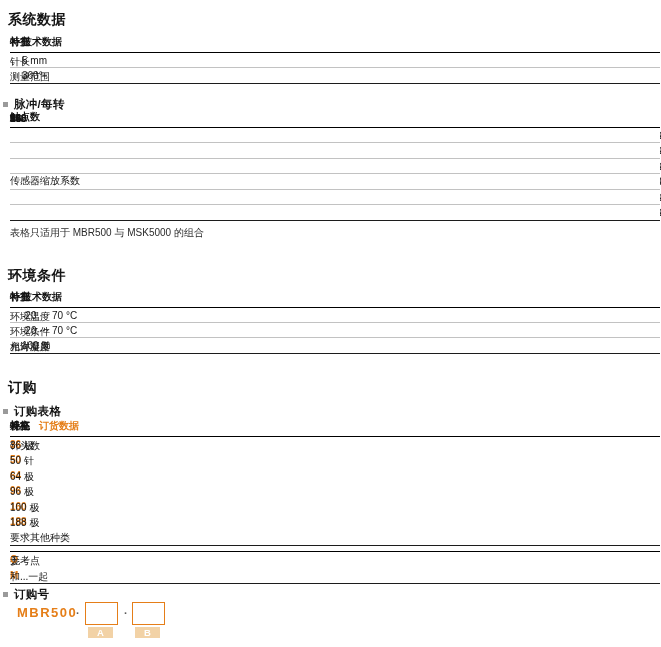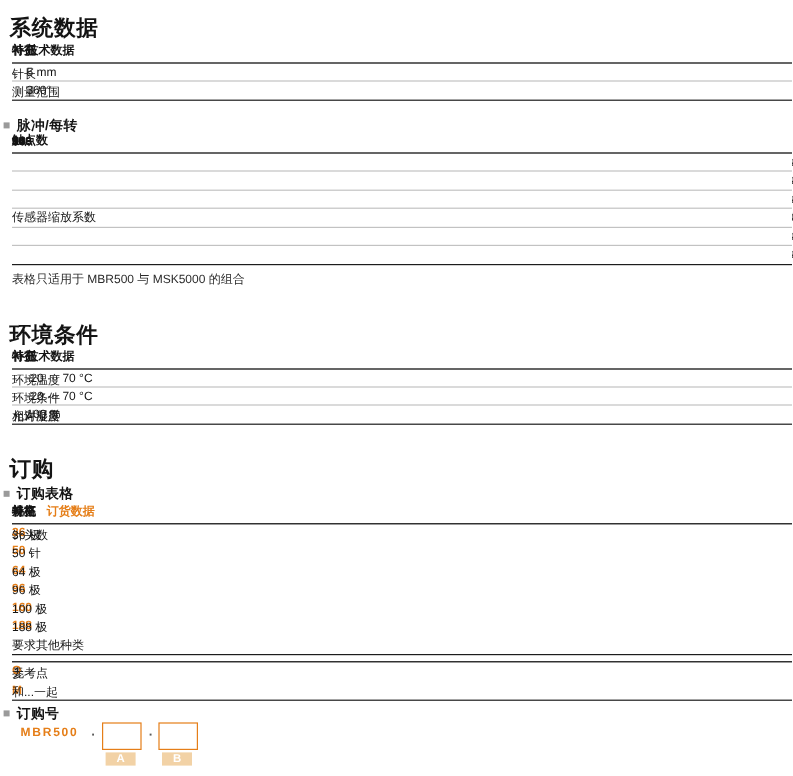--- a/index.html
+++ b/index.html
@@ -1,18 +1,18 @@
 <!DOCTYPE html>
 <html><head>
 <meta charset="utf-8">
 <style>
   html,body{margin:0;padding:0;background:#fff;}
   body{width:661px;height:647px;position:relative;overflow:hidden;
        font-family:"Liberation Sans","DejaVu Sans",sans-serif;color:#141414;}
-  .h1{position:absolute;left:8px;margin:0;font-size:18px;font-weight:bold;letter-spacing:.5px;}
+  .h1{position:absolute;left:8px;margin:0;font-size:14px;font-weight:bold;letter-spacing:.5px;}
   .sub{position:absolute;left:14px;font-size:11.5px;font-weight:bold;letter-spacing:.3px;}
   .bullet{position:absolute;left:3px;width:5px;height:5px;background:#9a9a9a;}
   .note{position:absolute;left:10px;font-size:10px;color:#2b2b2b;}
 
   
   .tbl{position:absolute;left:10px;width:650px;font-size:10px;}
   .hrow{position:relative;height:16px;border-bottom:1.6px solid #000;font-weight:bold;}
   .hrow span{position:absolute;bottom:3px;white-space:nowrap;}
   .tbody{position:relative;border-bottom:1.6px solid #1c1c1c;}
   .row{position:relative;height:15px;}
@@ -43,21 +43,21 @@
   .ord .hc4{left:431;}
   .oband{position:absolute;top:0;bottom:0;left:145;width:73;background:#f6d3a9;z-index:0;}
   .gband{position:absolute;top:0;bottom:0;left:218;width:205;background:#e8e8e8;z-index:0;}
   .code{left:155;font-weight:bold;color:#e57e18;}
   .spec{left:222;}
   .osep{position:absolute;left:145;width:73;bottom:0;height:1px;background:#fff;z-index:2;}
   .gsep{position:absolute;left:218;right:0;bottom:0;height:1px;background:#c2c2c2;z-index:2;}
   .wm{position:absolute;font-weight:bold;color:rgba(255,255,255,.8);z-index:1;line-height:1;}
 
   
-  .model{position:absolute;left:17px;top:605px;font-size:10px;font-weight:bold;
+  .model{position:absolute;left:17px;top:605px;font-size:13px;font-weight:bold;
          letter-spacing:1.5px;color:#e57e18;}
   .dot{position:absolute;top:607px;font-size:11px;color:#5a5a5a;font-weight:bold;}
   .cbox{position:absolute;top:602px;width:31px;height:21px;background:#fff;
         border:1.6px solid #e57e18;}
   .tag{position:absolute;top:627px;width:25px;height:11px;background:#f2d2a6;
        color:#fff;font-size:9.5px;font-weight:bold;text-align:center;line-height:11px;}
 </style>
 </head>
 <body>
 

